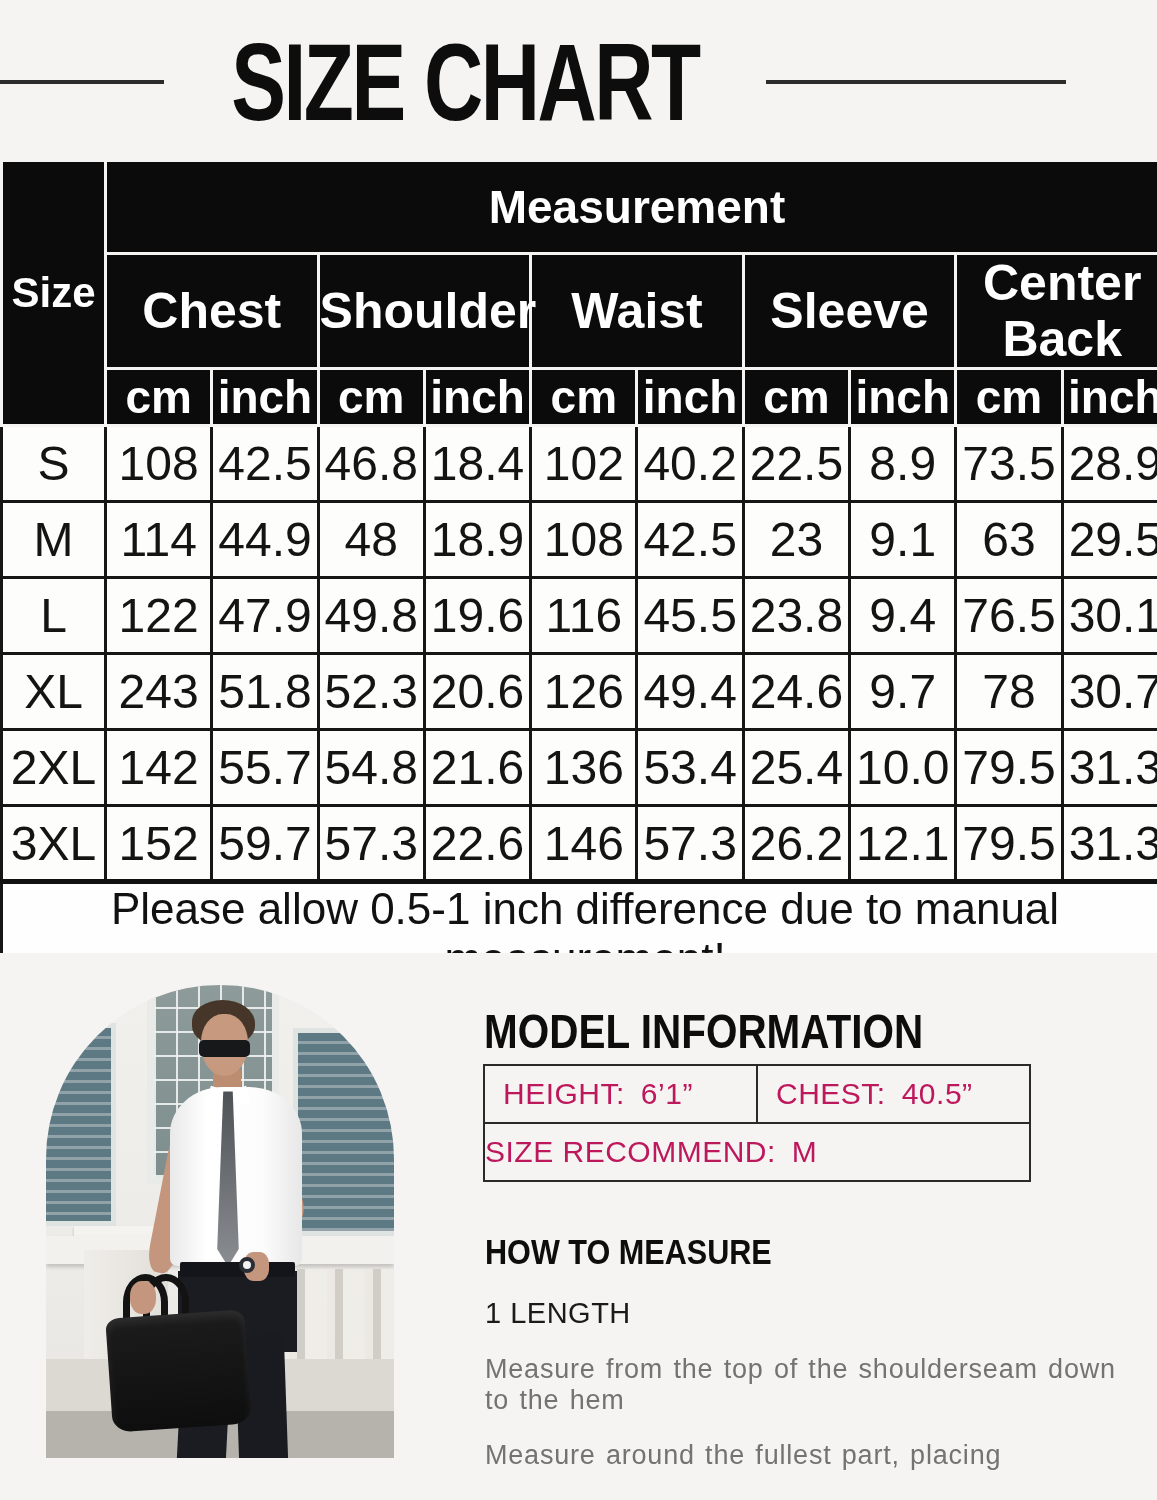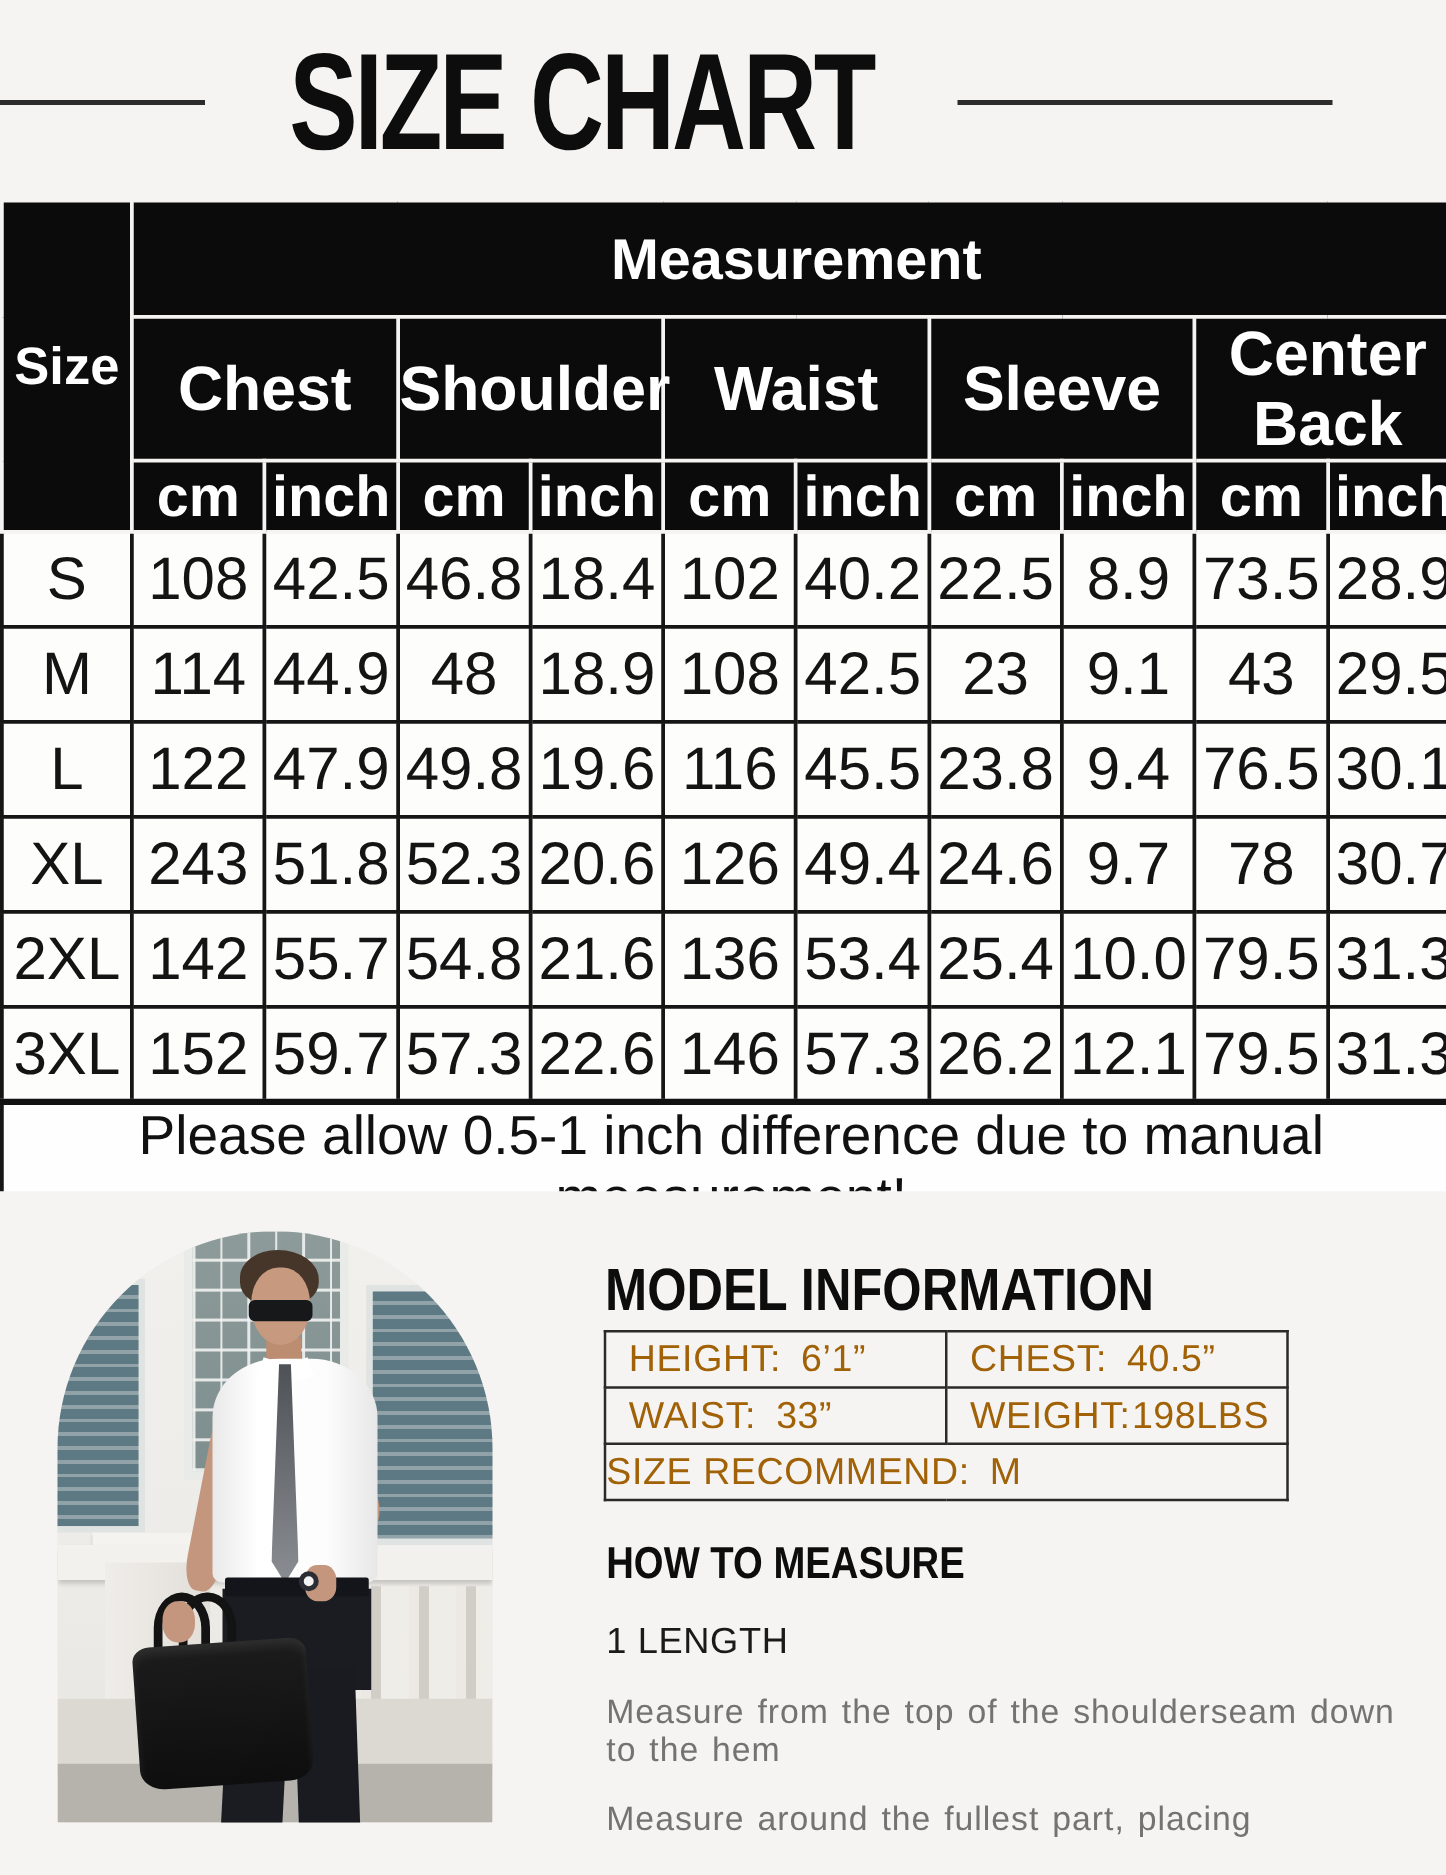--- a/index.html
+++ b/index.html
@@ -126,22 +126,22 @@
   .mi-title {
     position:absolute; left:484px; top:1004px;
     font-size:46px; font-weight:700; color:#0d0d0d; letter-spacing:0;
     transform:scale(0.88,1.04); transform-origin:left center; white-space:nowrap;
   }
   table.mi-table {
     position:absolute; left:483px; top:1064px; width:548px;
     border-collapse:collapse; table-layout:fixed;
   }
   .mi-table td {
-    border:2px solid #2a2a2a; height:45px; vertical-align:middle;
-    font-size:30px; color:#a16207; padding-left:18px; letter-spacing:0.5px;
+    border:2px solid #2a2a2a; height:58px; vertical-align:middle;
+    font-size:30px; color:#be185d; padding-left:18px; letter-spacing:0.5px;
     background:#f5f4f2;
   }
   .mi-table td.center { text-align:left; padding-left:0; }
   .mi-table .v { margin-left:16px; }
   .mi-table .v.tight { margin-left:1px; }
 
   
   .htm { position:absolute; left:485px; top:1232px; width:665px; }
   .htm-title {
     font-size:34px; font-weight:700; color:#0d0d0d; white-space:nowrap;
@@ -216,21 +216,21 @@
         <tr>
           <td class="cell size-col">M</td>
           <td class="cell">114</td>
           <td class="cell">44.9</td>
           <td class="cell">48</td>
           <td class="cell">18.9</td>
           <td class="cell">108</td>
           <td class="cell">42.5</td>
           <td class="cell">23</td>
           <td class="cell">9.1</td>
-          <td class="cell">43</td>
+          <td class="cell">63</td>
           <td class="cell">29.5</td>
         </tr>
         <tr>
           <td class="cell size-col">L</td>
           <td class="cell">122</td>
           <td class="cell">47.9</td>
           <td class="cell">49.8</td>
           <td class="cell">19.6</td>
           <td class="cell">116</td>
           <td class="cell">45.5</td>
@@ -326,28 +326,20 @@
   <tbody>
       <tr>
     <td>
       <span>HEIGHT:</span><span class="v">6’1”</span>
     </td>
     <td>
       <span>CHEST:</span><span class="v">40.5”</span>
     </td>
   </tr>
   <tr>
-    <td>
-      <span>WAIST:</span><span class="v">33”</span>
-    </td>
-    <td>
-      <span>WEIGHT:</span><span class="v tight">198LBS</span>
-    </td>
-  </tr>
-  <tr>
     <td class="center" colspan="2">
       <span>SIZE RECOMMEND:</span><span class="v">M</span>
     </td>
   </tr>
 </tbody>
   </table>
 
 <div class="htm">
   <div class="htm-title">HOW TO MEASURE</div>
   <div class="step-heading">1 LENGTH</div>

